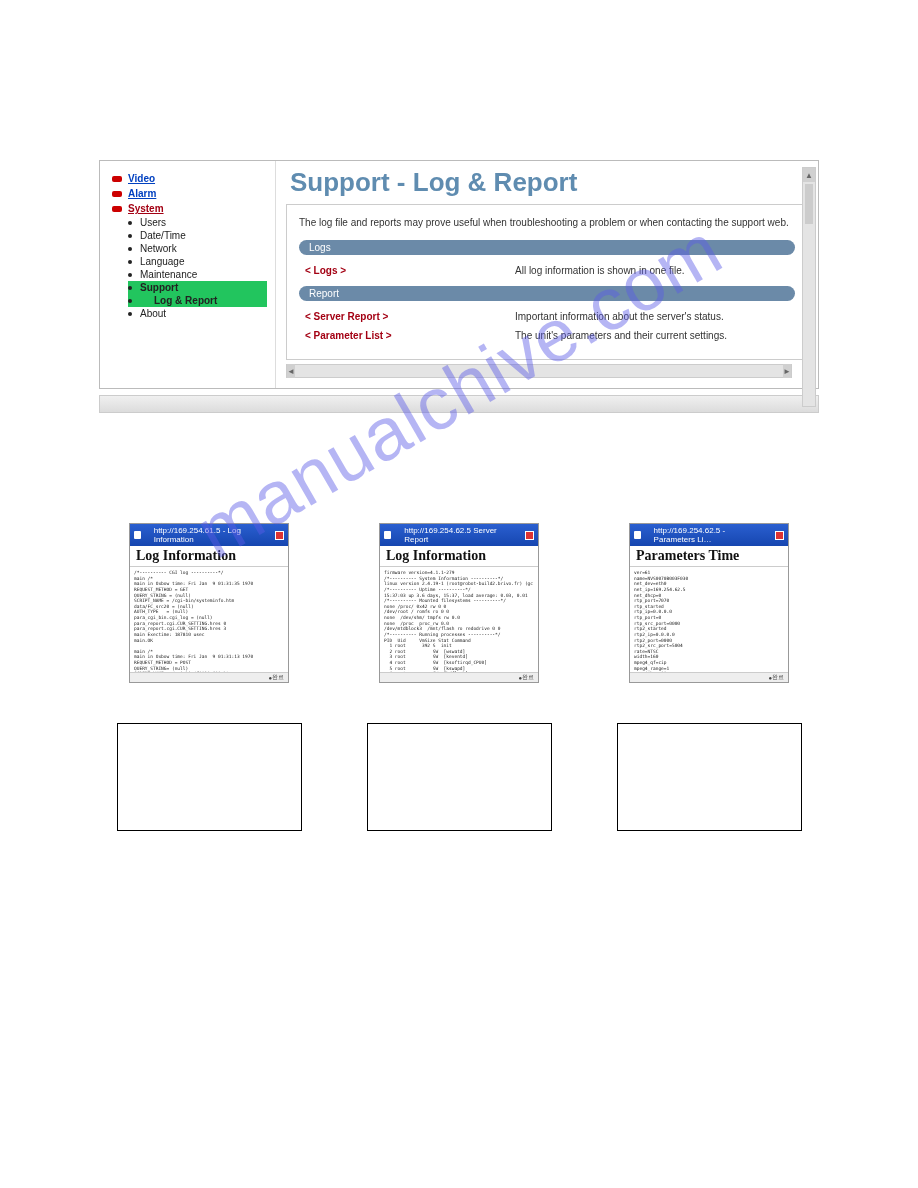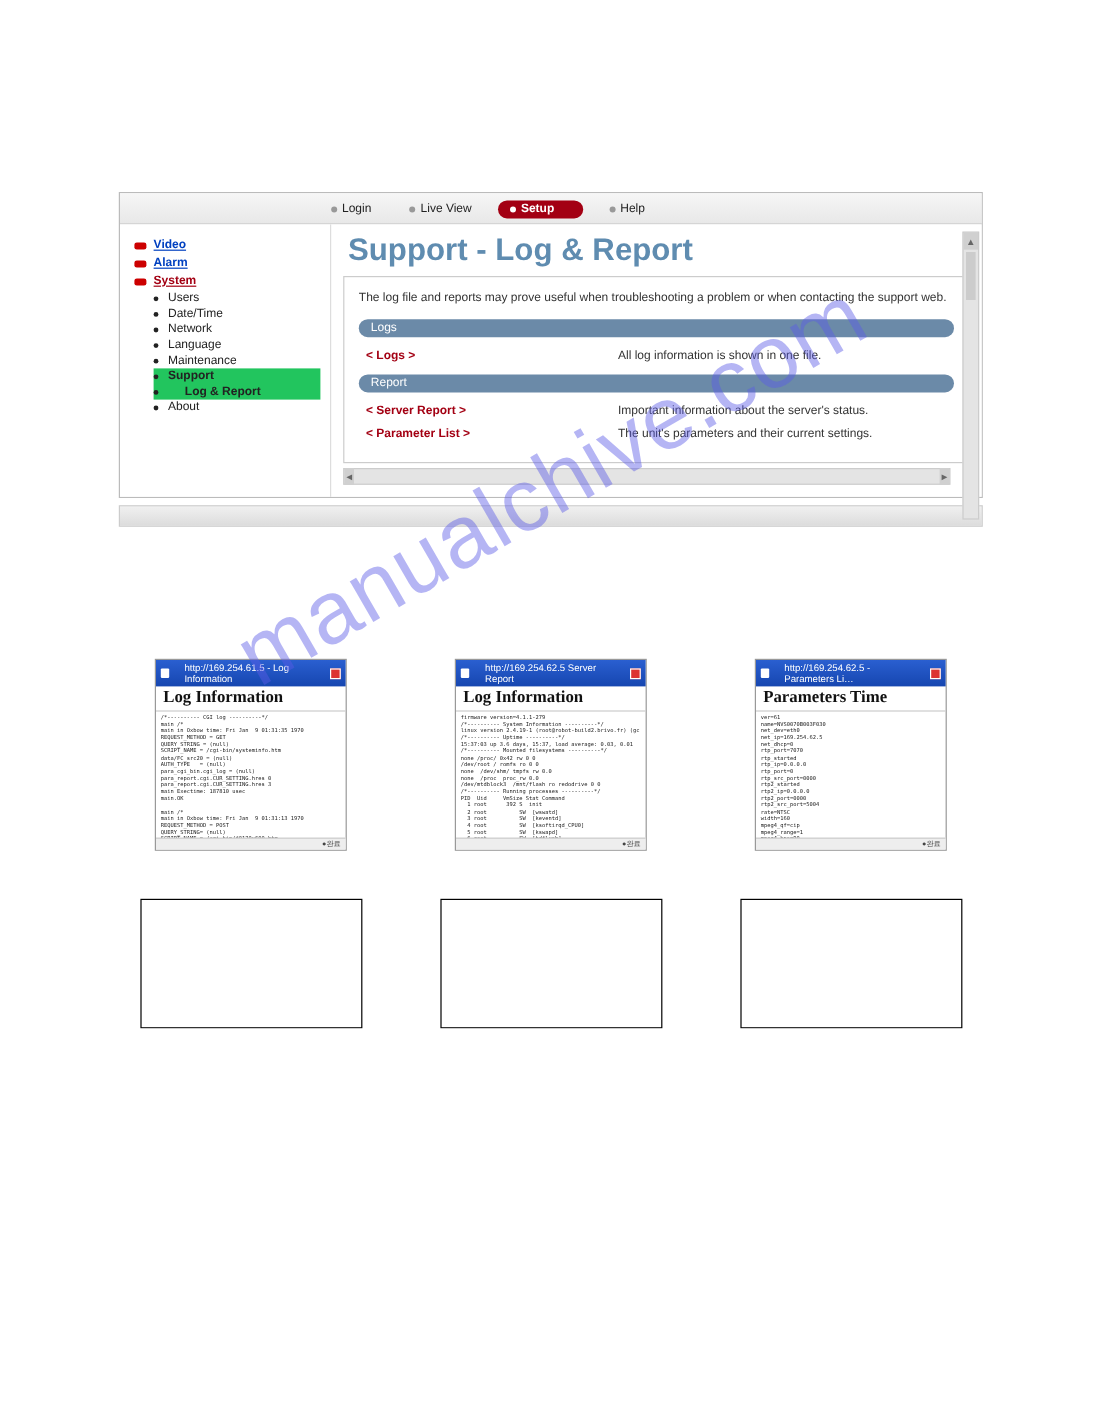--- a/index.html
+++ b/index.html
@@ -206,39 +206,20 @@
     border: 1px solid #000;
     background:#fff;
   }
 </style>
 </head>
 <body>
 
 <div class="watermark">manualchive.com</div>
 
 <div class="app-window">
-  <div class="tabbar">
-    <div class="spacer"></div>
-    <div class="tab">
-        <span class="dot"></span>
-        <span>Login</span>
-      </div>
-    <div class="tab">
-        <span class="dot"></span>
-        <span>Live View</span>
-      </div>
-    <div class="tab active">
-        <span class="dot"></span>
-        <span>Setup</span>
-      </div>
-    <div class="tab">
-        <span class="dot"></span>
-        <span>Help</span>
-      </div>
-  </div>
 
   <div class="body-row">
     <div class="sidebar">
       <div class="top-item">
           <span class="bullet-red"></span>
           <span>Video</span>
         </div>
       <div class="top-item">
           <span class="bullet-red"></span>
           <span>Alarm</span>

